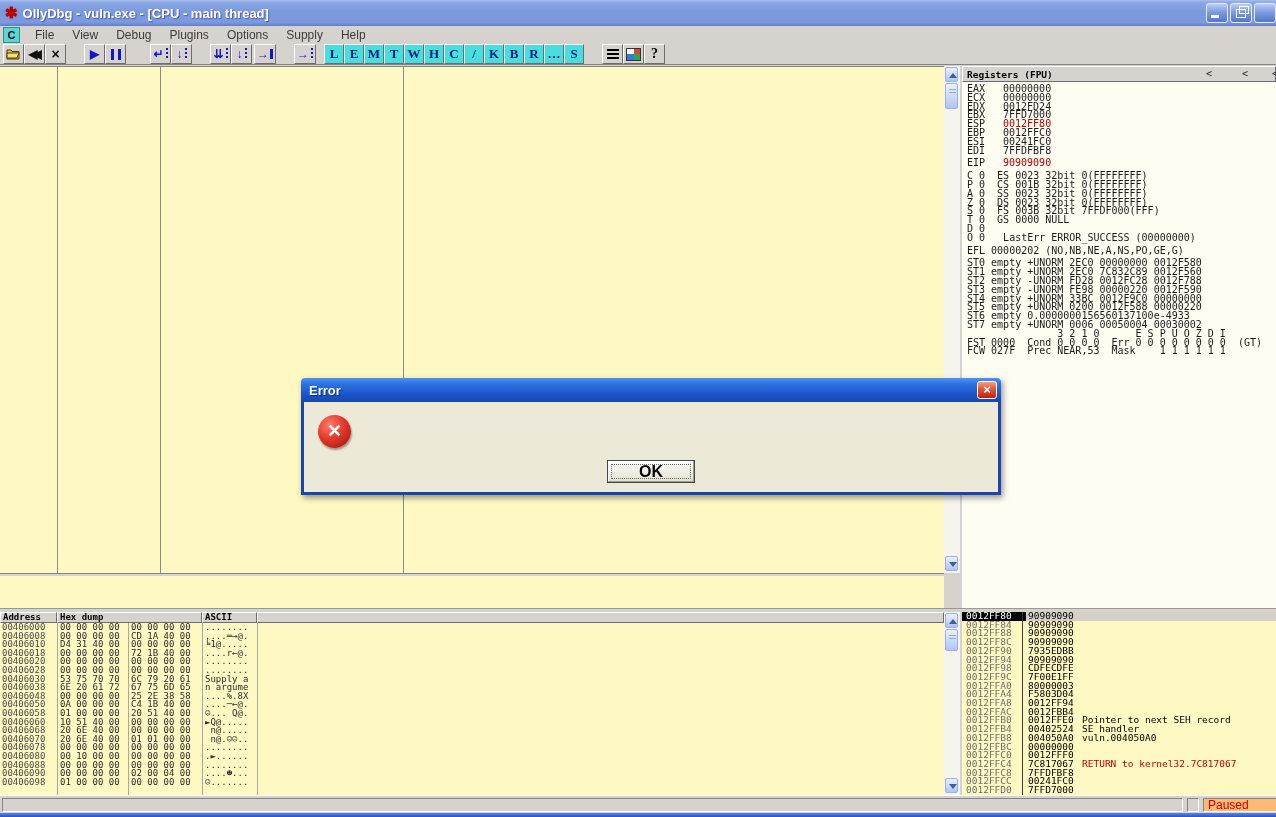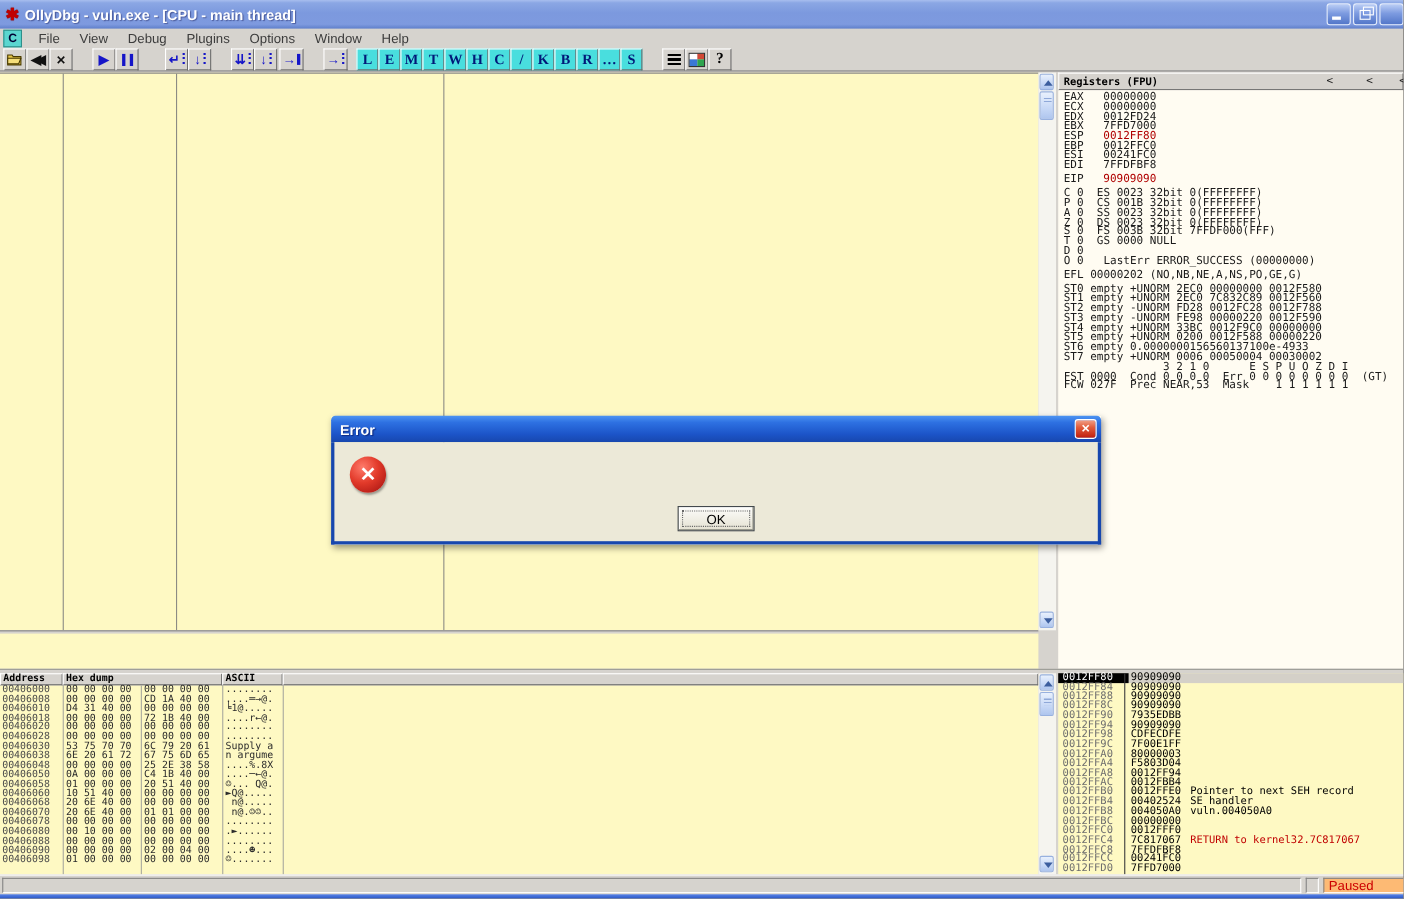--- a/index.html
+++ b/index.html
@@ -123,24 +123,24 @@
   .dlg-close{position:absolute;right:4px;top:3px;width:20px;height:18px;border-radius:3px;
     border:1px solid #fff;color:#fff;font-size:13px;font-weight:bold;line-height:16px;text-align:center;
     background:linear-gradient(180deg,#F1A088 0%,#E25D3C 40%,#C01E0E 100%);padding:0;}
   .dlg-body{position:absolute;left:0;top:24px;width:100%;height:93px;background:#ECE9D8;box-sizing:border-box;
     border-left:3px solid #1747AE;border-right:3px solid #1747AE;border-bottom:3px solid #1747AE;}
   .err-icon{position:absolute;left:14px;top:13px;width:33px;height:33px;border-radius:50%;
     background:radial-gradient(circle at 35% 30%,#FF7B6B 0%,#E23A2A 45%,#9E0E0E 100%);
     color:#fff;font-weight:bold;font-size:18px;text-align:center;line-height:32px;
     box-shadow:1px 2px 2px rgba(0,0,0,.35);}
   .dlg-msg{position:absolute;left:64px;top:21px;font-size:11.5px;color:#000;white-space:nowrap;}
-  .dlg-ok{position:absolute;left:50%;transform:translateX(-50%);top:58px;width:70px;height:23px;
+  .dlg-ok{position:absolute;left:50%;transform:translateX(-50%);top:58px;width:88px;height:23px;
     background:linear-gradient(180deg,#FDFDFB,#E4E1D1);border:1px solid #43494d;
     box-shadow:inset -1px -1px 0 #9a9a8e, inset 1px 1px 0 #ffffff;
-    font-size:12px;color:#000;position:absolute;}
+    font-size:16px;color:#000;position:absolute;font-weight:bold;}
   .dlg-ok i{position:absolute;left:3px;top:3px;right:3px;bottom:3px;border:1px dotted #666;}
 </style>
 </head>
 <body>
 
 <div id="root">
 
   <div class="titlebar">
     <span class="app-icon">✱</span>
     <span class="title-text">OllyDbg - vuln.exe - [CPU - main thread]</span>
@@ -154,21 +154,21 @@
           </span>
         </button>
       <button class="tb-btn" style="width:22px"></button>
     </span>
   </div>
 
   <div class="menubar">
     <span class="mdi-icon">C</span>
     <span>
       
-    <span class="menu-item">File</span><span class="menu-item">View</span><span class="menu-item">Debug</span><span class="menu-item">Plugins</span><span class="menu-item">Options</span><span class="menu-item">Window</span><span class="menu-item">Help</span></span>
+    <span class="menu-item">File</span><span class="menu-item">View</span><span class="menu-item">Debug</span><span class="menu-item">Plugins</span><span class="menu-item">Options</span><span class="menu-item">Supply</span><span class="menu-item">Help</span></span>
   </div>
 
   <div class="toolbar">
     <button class="tbtn">
       <svg class="folder" width="15" height="12" viewBox="0 0 15 12">
           <path d="M1 2 h4 l1 1.5 h7 v7.5 h-12 z" fill="#E8C84A" stroke="#4a3b00" stroke-width="1"></path>
           <path d="M1 5 h12 l-2 5 h-10 z" fill="#F5DE7A" stroke="#4a3b00" stroke-width="1"></path>
         </svg>
     </button>
     <button class="tbtn">

